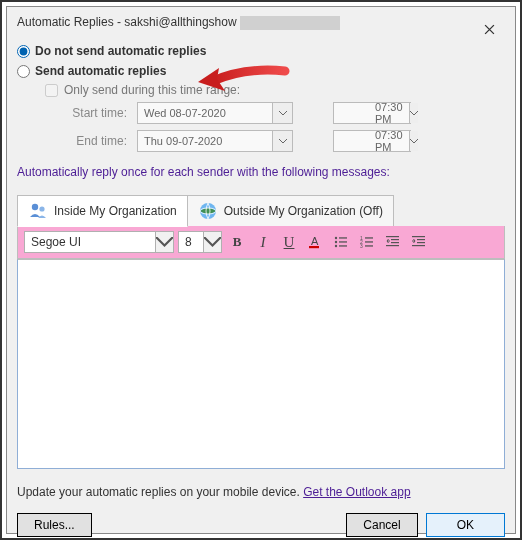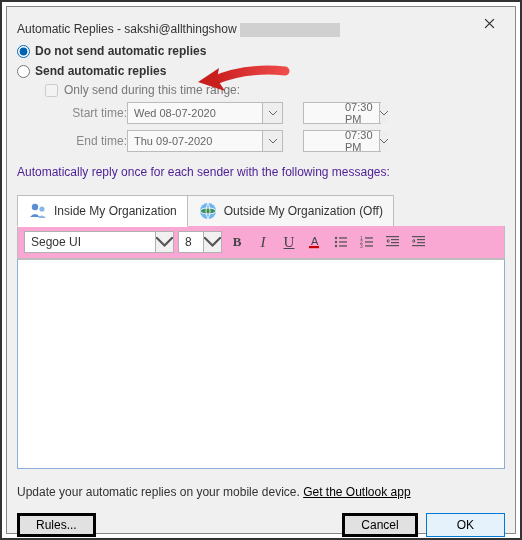--- a/index.html
+++ b/index.html
@@ -1,30 +1,30 @@
 <!DOCTYPE html>
 <html><head>
 <meta charset="utf-8">
 <style>
 * { box-sizing: border-box; margin: 0; padding: 0; font-family: "Segoe UI", Tahoma, sans-serif; }
 body { background: #fff; }
 .frame { width: 522px; height: 540px; border: 2px solid #333; position: relative; background: #fff; }
 .dialog { position: absolute; inset: 4px; background: #f0f0f0; border: 1px solid #888; }
-.titlebar { height: 30px; display: flex; align-items: flex-end; padding: 8px 6px 0 10px; font-size: 12px; color: #333; }
+.titlebar { height: 30px; display: flex; align-items: flex-start; padding: 8px 6px 0 10px; font-size: 12px; color: #333; }
 .titlebar .title { flex: 1; white-space: nowrap; overflow: hidden; }
 .titlebar .redact { display: inline-block; width: 100px; height: 14px; background: #d0d0d0; vertical-align: middle; }
 .close { width: 40px; height: 28px; display: flex; align-items: center; justify-content: center; cursor: pointer; }
 .close svg { width: 11px; height: 11px; }
 .body { padding: 4px 10px 0 10px; font-size: 12px; color: #333; }
 .optrow { display: flex; align-items: center; gap: 5px; padding: 3px 0; }
 .optrow input[type=radio] { width: 13px; height: 13px; accent-color: #0063b1; }
 .opt-checked { font-weight: bold; }
 .tr-row { display: flex; align-items: center; gap: 6px; padding: 2px 0 2px 28px; color: #777; }
 .tr-row input[type=checkbox] { width: 13px; height: 13px; }
-.daterow { display: flex; align-items: center; padding: 3px 0 3px 50px; color: #888; }
+.daterow { display: flex; align-items: center; gap: 10px; padding: 3px 0 3px 50px; color: #888; }
 .daterow .lbl { width: 60px; text-align: right; }
 .combo { display: flex; align-items: center; border: 1px solid #bbb; background: #f9f9f9; height: 22px; }
 .combo.w-date { width: 156px; }
 .combo.w-time { width: 78px; padding-left: 35px; }
 .combo span { flex: 1; padding: 0 6px; font-size: 11px; color: #666; }
 .combo .dd { width: 20px; height: 100%; border-left: 1px solid #bbb; display: flex; align-items: center; justify-content: center; background: #eee; }
 .combo .dd svg { width: 8px; height: 5px; }
 .gap { width: 20px; }
 .hint { color: #4c1d95; padding: 10px 0 6px 0; }
 .tabs { display: flex; margin-top: 2px; }
@@ -37,23 +37,23 @@
 .tbcombo.font { width: 150px; }
 .tbcombo.size { width: 44px; }
 .tbcombo span { flex: 1; padding: 0 6px; font-size: 12px; }
 .tbcombo .dd { width: 18px; height: 100%; border-left: 1px solid #b0b0b0; display: flex; align-items: center; justify-content: center; background: #f1f1f1; }
 .tbtn { width: 22px; height: 22px; display: flex; align-items: center; justify-content: center; color: #444; font-family: "Times New Roman", serif; font-size: 15px; cursor: pointer; }
 .tbtn.b { font-weight: bold; font-family: "Segoe UI"; font-size: 13px; }
 .tbtn.i { font-style: italic; }
 .tbtn.u { text-decoration: underline; }
 .editor { border: 1px solid #8faed6; border-top: 1px solid #bdbdbd; height: 210px; background: #fff; }
 .footer-hint { padding: 16px 0 10px 0; font-size: 12px; color: #333; }
-.footer-hint a { color: #000000; text-decoration: underline; cursor: pointer; }
+.footer-hint a { color: #4c1d95; text-decoration: underline; cursor: pointer; }
 .buttons { display: flex; align-items: center; padding: 4px 10px 10px 10px; gap: 8px; }
-.btn { height: 24px; border: 3px solid #000000; background: #e1e1e1; font-size: 12px; padding: 0 16px; cursor: pointer; }
+.btn { height: 24px; border: 1px solid #000000; background: #e1e1e1; font-size: 12px; padding: 0 16px; cursor: pointer; }
 .btn.ok { border: 1px solid #0078d4; background: #e5f1fb; padding: 0 30px; }
 .spacer { flex: 1; }
 .arrow { position: absolute; top: 58px; left: 188px; pointer-events: none; }
 </style>
 </head>
 <body>
 
 <div class="frame">
 <div class="dialog">
 

